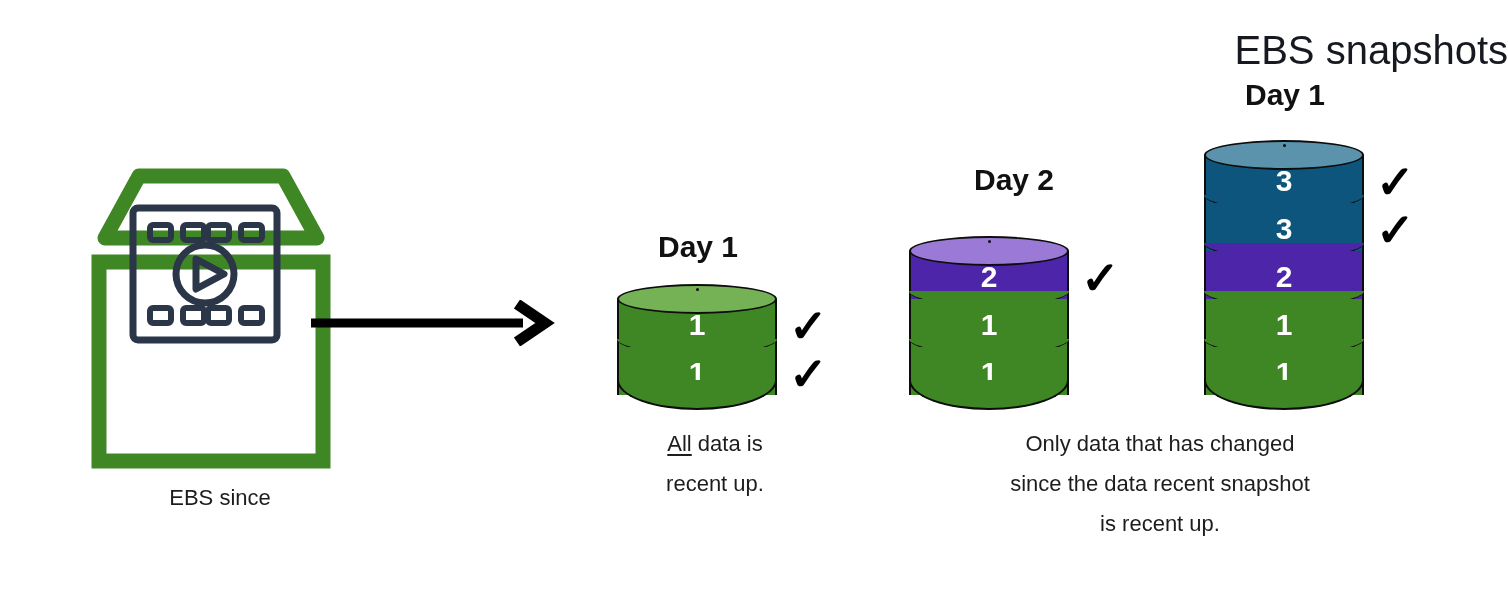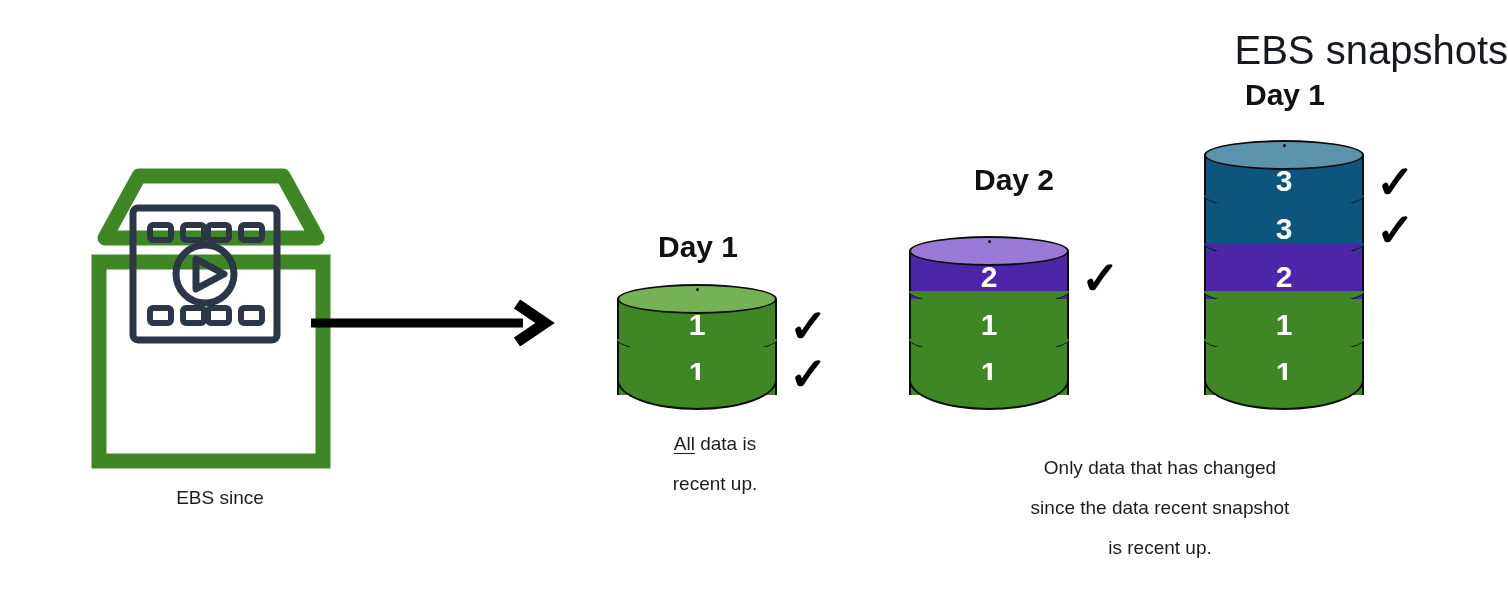--- a/index.html
+++ b/index.html
@@ -33,29 +33,29 @@
   #ebs-volume-group { left: 85px; top: 168px; width: 250px; height: 310px; }
   #volume-lid { left: 6px; top: 0; width: 240px; height: 78px; }
   #volume-body { left: 6px; top: 86px; width: 240px; height: 215px; }
   #film-icon { left: 44px; top: 36px; width: 152px; height: 140px; }
 
   
   #flow-arrow { left: 305px; top: 300px; width: 250px; height: 46px; }
 
   
   .caption {
-    font-size: 19px;
+    font-size: 22px;
     line-height: 40px;
     text-align: center;
     color: #1d1d1d;
     font-weight: 400;
   }
   #ebs-volume-caption { left: 30px; top: 478px; width: 380px; }
   #day1-caption { left: 570px; top: 424px; width: 290px; }
-  #day23-caption { left: 860px; top: 424px; width: 600px; margin-top: 24px; }
+  #day23-caption { left: 860px; top: 424px; width: 600px; }
   .underline-word { text-decoration: underline; text-underline-offset: 3px; }
 
   
   .day-label {
     font-size: 30px;
     font-weight: bold;
     text-align: center;
     color: #111111;
   }
   #day1-label { left: 608px; top: 230px; width: 180px; }

